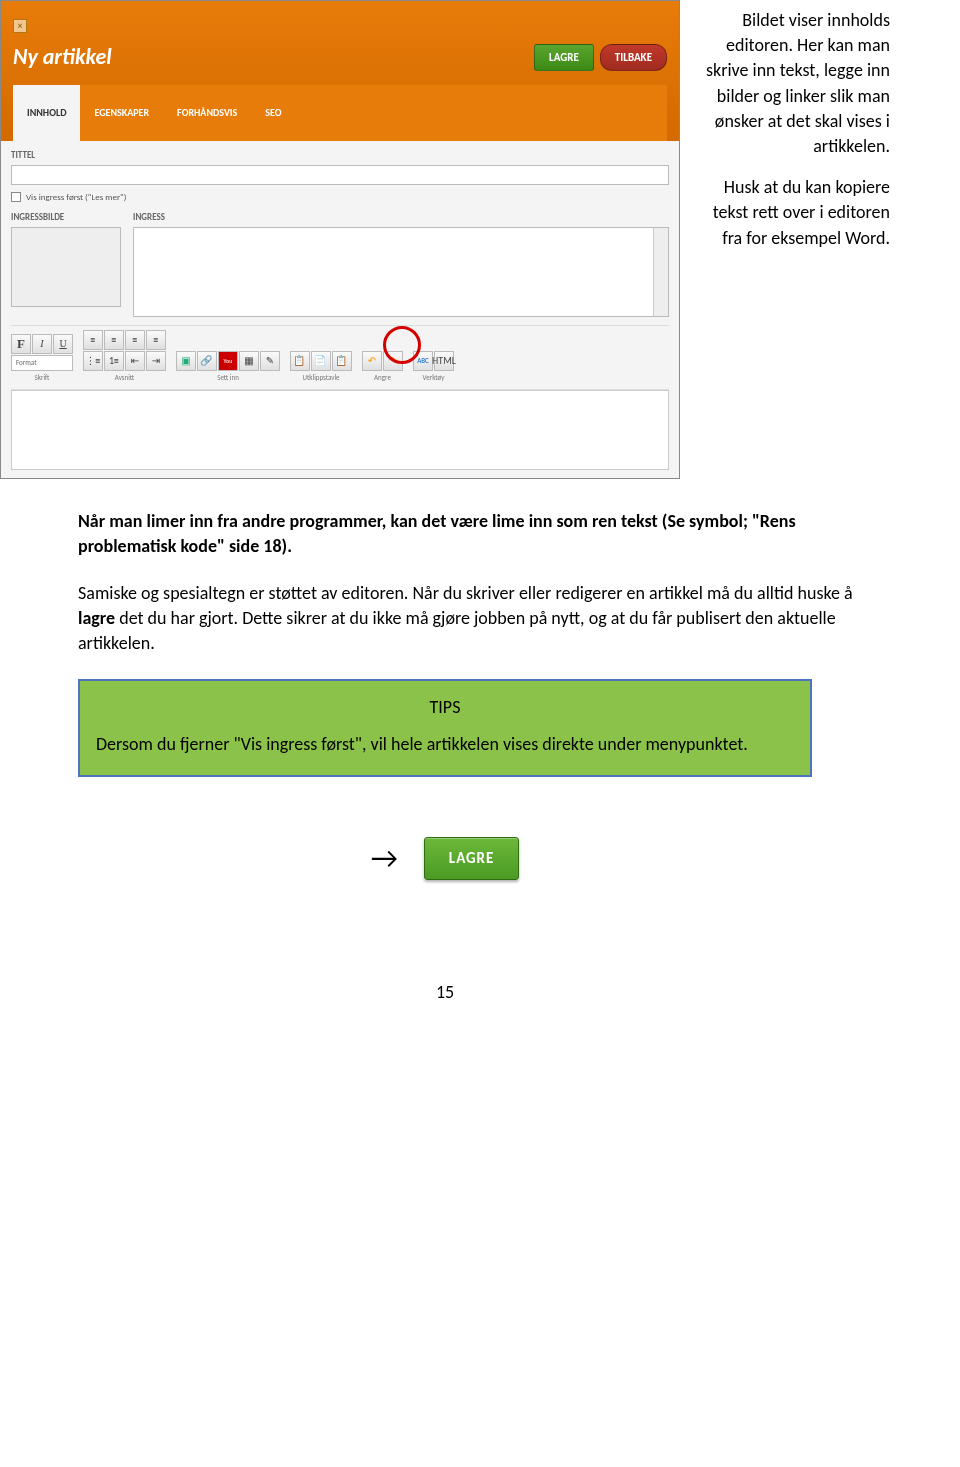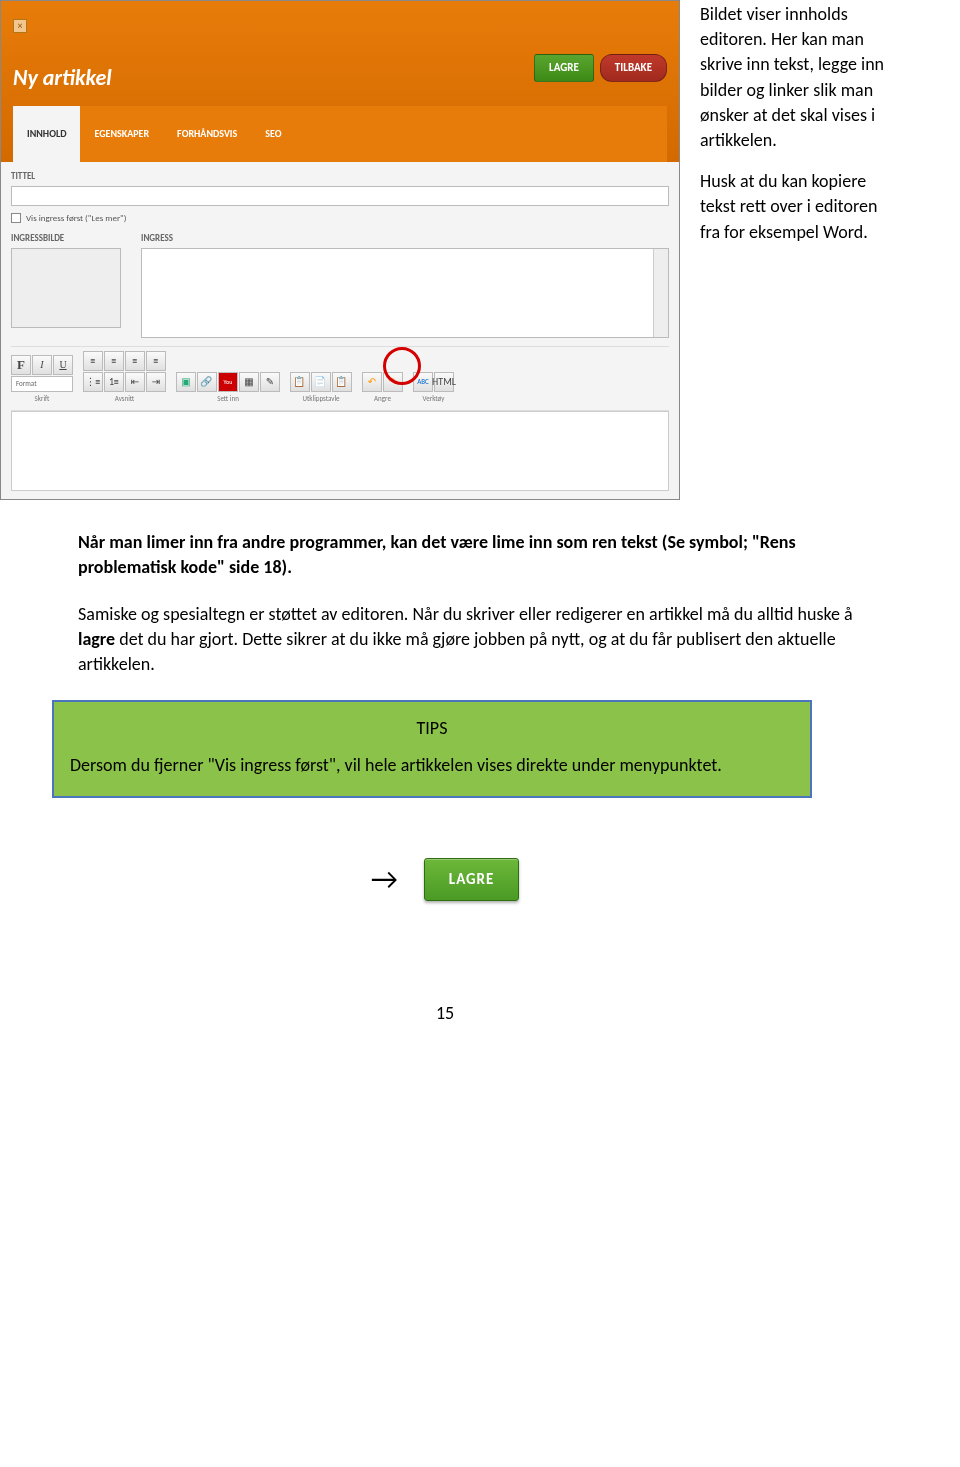--- a/index.html
+++ b/index.html
@@ -4,57 +4,57 @@
 <style>
   * { box-sizing: border-box; margin: 0; padding: 0; }
   body { font-family: Calibri, Arial, sans-serif; background: #fff; width: 960px; font-size: 18px; line-height: 1.4; color: #000; }
   .page { padding: 0 70px 20px 0; }
   .top-row { display: flex; align-items: flex-start; gap: 20px; }
   .screenshot { flex: 0 0 680px; border: 1px solid #888; background: #fff; }
   .ss-header { background: linear-gradient(#e87c0a, #d36a00); padding: 10px 12px 0; }
   .ss-close { text-align: left; }
   .ss-close span { display: inline-block; font-size: 10px; color: #8a5600; background: #f3c690; border: 1px solid #b07814; width: 14px; height: 14px; text-align: center; line-height: 12px; border-radius: 0; }
   .ss-title-row { display: flex; justify-content: space-between; align-items: center; padding: 6px 0 12px; }
-  .ss-title { color: #fff; font-size: 22px; font-weight: bold; font-style: italic; margin-top: 21px; }
+  .ss-title { color: #fff; font-size: 22px; font-weight: bold; font-style: italic; }
   .ss-btns { display: flex; gap: 6px; }
   .ss-btn { padding: 5px 14px; border-radius: 3px; color: #fff; font-weight: bold; font-size: 11px; border: 1px solid rgba(0,0,0,0.3); }
   .ss-btn.green { background: linear-gradient(#5aa52f, #3c8a15); }
   .ss-btn.red { background: linear-gradient(#c0392b, #a02a1e); border-radius: 12px; }
   .ss-tabs { display: flex; background: #e87c0a; }
   .ss-tab { padding: 21px 14px; font-size: 10px; color: #fff; font-weight: bold; }
   .ss-tab.active { background: #f4f4f4; color: #333; }
   .ss-body { background: #f4f4f4; padding: 8px 10px; }
   .ss-label { font-size: 9px; color: #666; font-weight: bold; margin-bottom: 3px; }
   .ss-input { width: 100%; height: 20px; border: 1px solid #bbb; background: #fff; margin-bottom: 6px; }
   .ss-check-row { display: flex; align-items: center; gap: 5px; margin-bottom: 8px; }
   .ss-checkbox { width: 10px; height: 10px; border: 1px solid #888; background: #fff; }
   .ss-check-label { font-size: 9px; color: #555; }
-  .ss-ing-row { display: flex; gap: 20px; justify-content: flex-end; }
+  .ss-ing-row { display: flex; gap: 12px; justify-content: flex-end; }
   .ss-ing-left { flex: 0 0 110px; }
   .ss-imgplace { height: 80px; border: 1px solid #bbb; background: #eee; margin-bottom: 4px; }
   .ss-ing-mid { flex: 0 0 80px; display: flex; flex-direction: column; gap: 4px; padding-top: 12px; }
   .ss-ing-mid span { font-size: 8px; background: linear-gradient(#fafafa,#ddd); border: 1px solid #999; padding: 3px 6px; text-align: center; color: #333; font-weight: bold; }
   .ss-ing-right { flex: 1; }
   .ss-ta { height: 90px; border: 1px solid #bbb; background: #fff; position: relative; }
   .ss-ta::after { content: ""; position: absolute; right: 0; top: 0; width: 14px; height: 100%; background: #eee; border-left: 1px solid #ccc; }
   .ss-toolbar { display: flex; align-items: flex-end; gap: 10px; margin-top: 8px; padding: 4px 0 6px; border-top: 1px solid #ddd; border-bottom: 1px solid #ddd; position: relative; }
   .tgroup { display: flex; flex-direction: column; align-items: center; gap: 2px; }
   .tgroup-icons { display: flex; gap: 1px; }
   .ticon { width: 20px; height: 20px; background: linear-gradient(#fafafa,#e0e0e0); border: 1px solid #bbb; font-size: 10px; display: flex; align-items: center; justify-content: center; color: #444; }
   .ticon.b { font-weight: bold; font-family: serif; font-size: 13px; }
   .tgroup-label { font-size: 7px; color: #777; }
   .tformat { font-size: 7px; background: #fff; border: 1px solid #bbb; padding: 2px 4px; color: #666; }
   .circle { position: absolute; width: 38px; height: 38px; border: 3px solid #d40000; border-radius: 50%; top: 0px; left: 372px; pointer-events: none; }
   .ss-editor { height: 80px; background: #fff; border: 1px solid #ccc; margin-top: 0; }
-  .side-text { flex: 1; font-size: 18px; line-height: 1.4; padding-top: 2px; }
+  .side-text { flex: 1; font-size: 18px; line-height: 1.4; padding-top: 8px; text-align: right; }
   .side-text p { margin-bottom: 16px; }
   .body-text { padding: 30px 0 0 78px; }
   .body-text p { margin-bottom: 22px; }
   .body-text .bold { font-weight: bold; }
-  .tips-box { margin: 18px 78px 0 52px; border: 2px solid #4b76bd; background: #8bc34a; padding: 14px 16px 18px; }
+  .tips-box { margin: 18px 78px 0 78px; border: 2px solid #4b76bd; background: #8bc34a; padding: 14px 16px 18px; }
   .tips-title { text-align: center; font-size: 18px; margin-bottom: 12px; }
   .tips-body { font-size: 18px; }
   .lagre-row { display: flex; align-items: center; justify-content: center; gap: 26px; margin: 60px 0 0 0; }
   .arrow { font-size: 30px; }
   .lagre-btn { background: linear-gradient(#6db83a, #4a9a24); border: 1px solid #2e6e10; box-shadow: 0 2px 3px rgba(0,0,0,0.3), inset 0 1px 0 rgba(255,255,255,0.3); color: #fff; font-weight: bold; font-size: 15px; padding: 10px 24px; border-radius: 3px; letter-spacing: 1px; }
   .page-num { text-align: center; margin-top: 100px; font-size: 18px; }
 </style>
 </head>
 <body>
 

